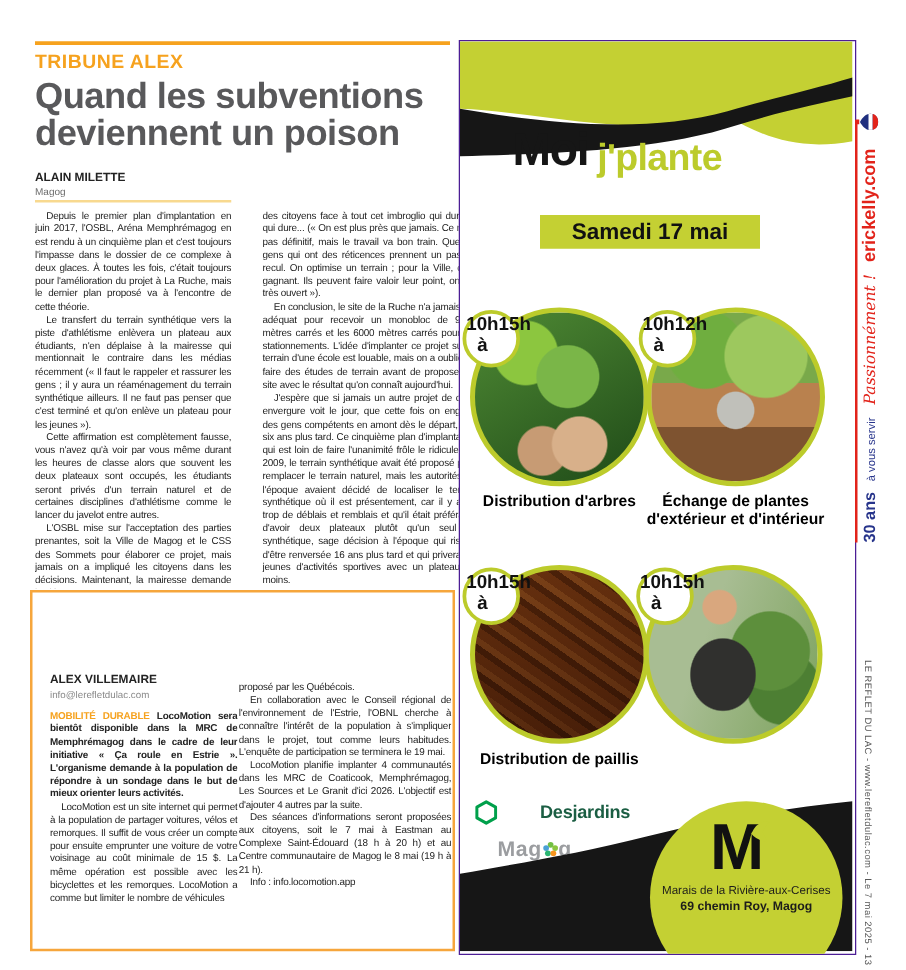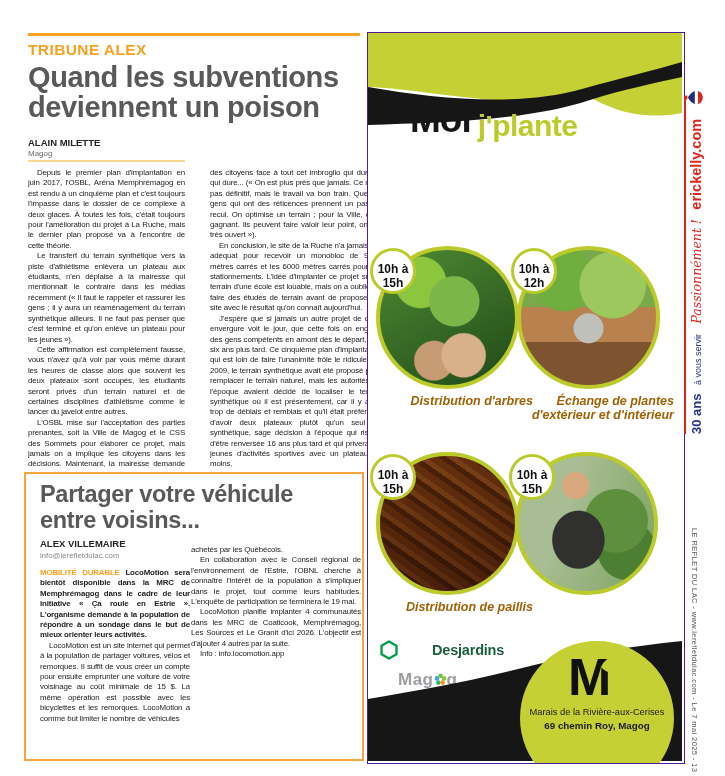--- a/index.html
+++ b/index.html
@@ -38,24 +38,24 @@
   .ad-title{position:absolute;left:42px;top:66px;white-space:nowrap;}
   .ad-title .moi{font-size:37px;font-weight:bold;color:#161616;letter-spacing:-1px;}
   .ad-title .jplante{font-size:30px;font-weight:bold;color:#BCCB2B;letter-spacing:-.5px;
         position:relative;top:4px;margin-left:7px;}
   .date-banner{position:absolute;left:64px;top:139px;width:176px;height:27px;background:#C4D033;
         text-align:center;font-size:18px;line-height:27px;font-weight:bold;color:#111;}
   .event{position:absolute;width:143px;}
   .event .photo{width:143px;height:143px;border-radius:50%;border:4px solid #BCCB2B;box-sizing:border-box;}
   .event .badge{position:absolute;left:-6px;top:2px;width:46px;height:46px;border-radius:50%;
         background:#fff;border:3px solid #BCCB2B;box-sizing:border-box;z-index:3;
-        text-align:center;font-size:12px;font-weight:bold;line-height:1.15;color:#111;
-        display:flex;flex-direction:column;justify-content:flex-end;}
-  .event .caption{position:absolute;left:-14px;top:148px;width:171px;text-align:right;
-        font-size:12.5px;line-height:14px;font-weight:bold;color:#a16207;font-style:italic;}
+        text-align:center;font-size:15px;font-weight:bold;line-height:1.15;color:#111;
+        display:flex;justify-content:flex-start;}
+  .event .caption{position:absolute;left:-14px;top:148px;width:171px;text-align:center;
+        font-size:12.5px;line-height:14px;font-weight:bold;color:#000000;}
   .ev0{left:8px;top:213px;} .ev1{left:149px;top:213px;} .ev2{left:8px;top:419px;} .ev3{left:147px;top:419px;}
   .ph0{background:
         radial-gradient(circle at 62% 78%, #d8b08a 0 16%, rgba(0,0,0,0) 17%),
         radial-gradient(circle at 40% 82%, #c79b74 0 14%, rgba(0,0,0,0) 15%),
         radial-gradient(circle at 55% 38%, #7ab648 0 22%, rgba(0,0,0,0) 23%),
         radial-gradient(circle at 30% 24%, #8cc63f 0 18%, rgba(0,0,0,0) 19%),
         linear-gradient(150deg,#4f8a34,#1f4a18);}
   .ph1{background:
         radial-gradient(circle at 68% 26%, #9dc85e 0 24%, rgba(0,0,0,0) 25%),
         radial-gradient(circle at 32% 22%, #6fae3f 0 22%, rgba(0,0,0,0) 23%),
@@ -110,44 +110,45 @@
     <p>Cette affirmation est complètement fausse, vous n'avez qu'à voir par vous même durant les heures de classe alors que souvent les deux plateaux sont occupés, les étudiants seront privés d'un terrain naturel et de certaines disciplines d'athlétisme comme le lancer du javelot entre autres.</p>
     <p>L'OSBL mise sur l'acceptation des parties prenantes, soit la Ville de Magog et le CSS des Sommets pour élaborer ce projet, mais jamais on a impliqué les citoyens dans les décisions. Maintenant, la mairesse demande la clémence</p>
   </div>
   <div class="bodycol a1c2">
     <p class="noindent">des citoyens face à tout cet imbroglio qui dure et qui dure... (« On est plus près que jamais. Ce n'est pas définitif, mais le travail va bon train. Que les gens qui ont des réticences prennent un pas de recul. On optimise un terrain ; pour la Ville, c'est gagnant. Ils peuvent faire valoir leur point, on est très ouvert »).</p>
     <p>En conclusion, le site de la Ruche n'a jamais été adéquat pour recevoir un monobloc de 9000 mètres carrés et les 6000 mètres carrés pour les stationnements. L'idée d'implanter ce projet sur le terrain d'une école est louable, mais on a oublié de faire des études de terrain avant de proposer ce site avec le résultat qu'on connaît aujourd'hui.</p>
     <p>J'espère que si jamais un autre projet de cette envergure voit le jour, que cette fois on engage des gens compétents en amont dès le départ, pas six ans plus tard. Ce cinquième plan d'implantation qui est loin de faire l'unanimité frôle le ridicule. En 2009, le terrain synthétique avait été proposé pour remplacer le terrain naturel, mais les autorités de l'époque avaient décidé de localiser le terrain synthétique où il est présentement, car il y avait trop de déblais et remblais et qu'il était préférable d'avoir deux plateaux plutôt qu'un seul en synthétique, sage décision à l'époque qui risque d'être renversée 16 ans plus tard et qui privera les jeunes d'activités sportives avec un plateau en moins.</p>
   </div>
 
   <div class="article2">
-    <div class="headline2">Partager votre véhicule entre voisins...</div>
     <div class="a2name">ALEX VILLEMAIRE</div>
     <div class="a2mail">info@lerefletdulac.com</div>
     <div class="bodycol a2c1">
       <p class="noindent"><span class="kicker">MOBILITÉ DURABLE</span> <span class="leadbold">LocoMotion sera bientôt disponible dans la MRC de Memphrémagog dans le cadre de leur initiative « Ça roule en Estrie ». L'organisme demande à la population de répondre à un sondage dans le but de mieux orienter leurs activités.</span></p>
       <p>LocoMotion est un site internet qui permet à la population de partager voitures, vélos et remorques. Il suffit de vous créer un compte pour ensuite emprunter une voiture de votre voisinage au coût minimale de 15 $. La même opération est possible avec les bicyclettes et les remorques. LocoMotion a comme but limiter le nombre de véhicules</p>
     </div>
     <div class="bodycol a2c2">
-      <p class="noindent">achetés par les Québécois.</p>
+      <p class="noindent">proposé par les Québécois.</p>
       <p>En collaboration avec le Conseil régional de l'environnement de l'Estrie, l'OBNL cherche à connaître l'intérêt de la population à s'impliquer dans le projet, tout comme leurs habitudes. L'enquête de participation se terminera le 19 mai.</p>
       <p>LocoMotion planifie implanter 4 communautés dans les MRC de Coaticook, Memphrémagog, Les Sources et Le Granit d'ici 2026. L'objectif est d'ajouter 4 autres par la suite.</p>
+      <p>Des séances d'informations seront proposées aux citoyens, soit le 7 mai à Eastman au Complexe Saint-Édouard (18 h à 20 h) et au Centre communautaire de Magog le 8 mai (19 h à 21 h).</p>
       <p>Info : info.locomotion.app</p>
     </div>
   </div>
 
   <div class="ad">
     <svg class="wave" style="top:0" width="314" height="100" viewBox="0 0 314 100">
       <path fill="#C4D033" d="M0,0 H314 V80 C270,88 242,76 214,60 C150,80 62,56 0,54 Z"></path>
       <path fill="#161616" d="M0,54 C70,66 150,74 214,56 C253,45 284,38 314,29 L314,44 C287,50 257,56 222,67 C158,88 70,90 0,92 Z"></path>
     </svg>
 
     <div class="ad-title">
       <span class="moi">Moi</span><span class="jplante">j'plante</span>
     </div>
+    <div class="date-banner">Samedi 17 mai</div>
 
     <div class="event ev0">
       <div class="badge">
         <span>10h à</span>
         <span>15h</span>
       </div>
       <div class="photo ph0"></div>
       <div class="caption">Distribution d'arbres</div>
     </div>
     <div class="event ev1">

